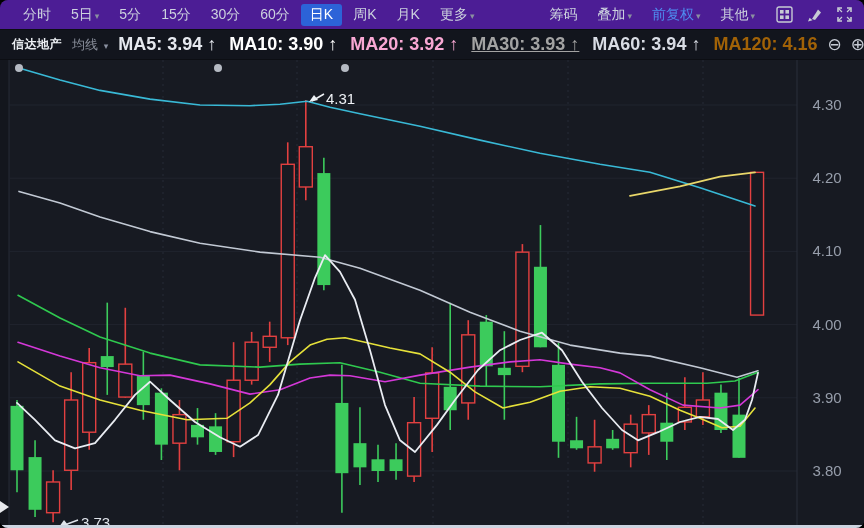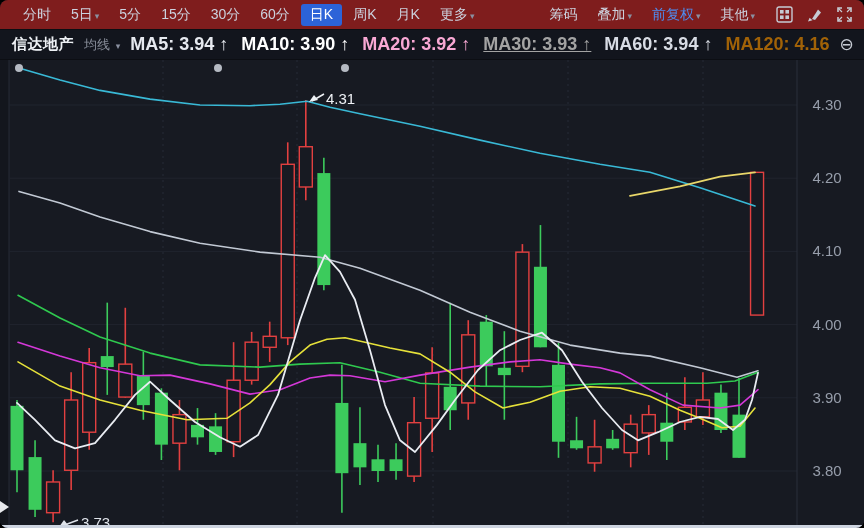--- a/index.html
+++ b/index.html
@@ -1,34 +1,34 @@
 <!DOCTYPE html>
 <html><head>
 <meta charset="utf-8">
 <style>
   html,body{margin:0;padding:0;background:#000;width:864px;height:528px;overflow:hidden;
     font-family:"Liberation Sans",sans-serif;-webkit-font-smoothing:antialiased;}
   .app{width:864px;height:528px;background:#171a22;border-radius:8px;overflow:hidden;
     display:flex;flex-direction:column;}
-  .toolbar{height:30px;background:#7f1d1d;display:flex;align-items:center;
+  .toolbar{height:30px;background:#4c1d95;display:flex;align-items:center;
     justify-content:space-between;padding:0 10px 0 14px;box-sizing:border-box;
     border-bottom:1px solid #0c0e13;flex:0 0 30px;}
   .tb-left,.tb-right{display:flex;align-items:center;gap:2px;}
   .tab,.tool{color:#ccd2de;font-size:14px;padding:2px 9px;border-radius:3px;cursor:pointer;
     white-space:nowrap;display:flex;align-items:center;}
   .tab.active{background:#2c63d8;color:#fff;}
   .tool.hl{color:#4e8df0;}
   .caret{font-size:9px;color:#8a90a0;margin-left:2px;transform:translateY(1px);}
   .tbicon{width:20px;height:20px;display:flex;align-items:center;justify-content:center;
     margin-left:8px;cursor:pointer;}
   .tbicon svg{display:block;}
   .legend{height:30px;background:#12151d;display:flex;align-items:center;
     padding:0 10px 0 12px;box-sizing:border-box;flex:0 0 30px;gap:10px;
     border-bottom:1px solid #0c0e13;}
-  .stock{color:#eef1f5;font-size:15px;font-weight:bold;letter-spacing:.5px;white-space:nowrap;}
+  .stock{color:#eef1f5;font-size:12px;font-weight:bold;letter-spacing:.5px;white-space:nowrap;}
   .maSel{color:#8a8f9b;font-size:13px;white-space:nowrap;}
   .mas{display:flex;align-items:center;gap:13px;white-space:nowrap;}
   .ma{font-size:18px;font-weight:bold;white-space:nowrap;}
   .legicons{margin-left:auto;display:flex;align-items:center;gap:9px;}
   .legicon{color:#c6cbd4;font-size:17px;line-height:1;cursor:pointer;}
   .chart{position:relative;flex:1;background:#171a22;}
   .chart svg{display:block;}
 </style>
 </head>
 <body>

